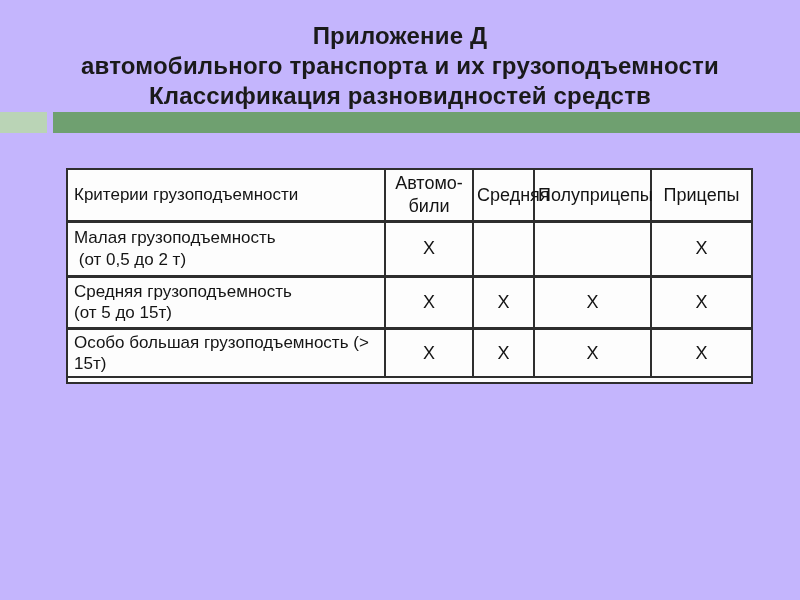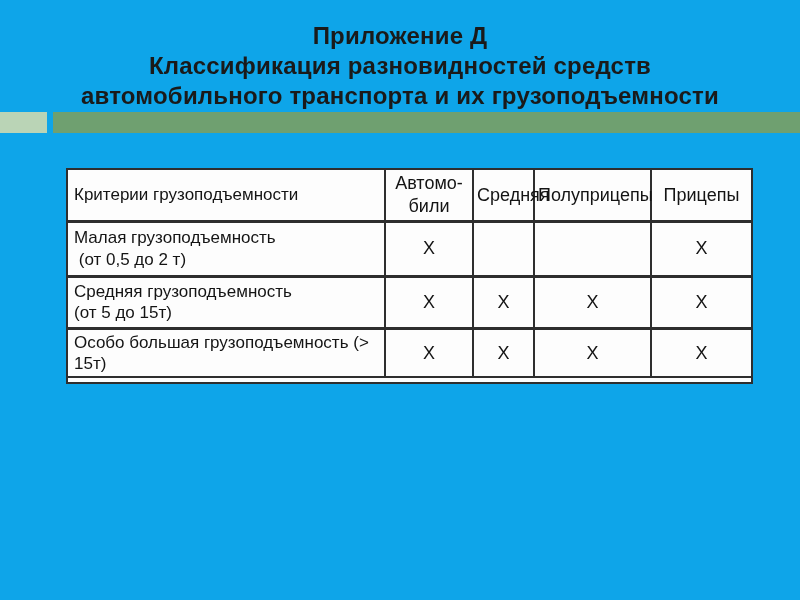--- a/index.html
+++ b/index.html
@@ -1,17 +1,17 @@
 <!DOCTYPE html>
 <html><head>
 <meta charset="utf-8">
 <style>
   html,body{margin:0;padding:0;background:#fff;}
   #slide{
-    position:relative;width:800px;height:600px;background:#0ea5e9;
+    position:relative;width:800px;height:600px;background:#c4b5fd;
     font-family:"Liberation Sans",sans-serif;overflow:hidden;
   }
   .title{
     position:absolute;top:21px;left:0;width:100%;
     text-align:center;font-weight:bold;font-size:24px;line-height:30px;
     color:#1a1a1a;letter-spacing:0.2px;
   }
   .accent-light{
     position:absolute;left:0;top:112px;width:47px;height:21px;background:#bad4b6;
   }
@@ -44,22 +44,22 @@
   tr.r-3{height:38px;}
   td.mark{font-size:20px;}
 </style>
 </head>
 <body>
 
 <div id="slide">
 
   <div class="title">
     <div>Приложение Д</div>
+    <div>автомобильного транспорта и их грузоподъемности</div>
     <div>Классификация разновидностей средств</div>
-    <div>автомобильного транспорта и их грузоподъемности</div>
   </div>
 
   <div class="accent-light"></div>
   <div class="accent-dark"></div>
 
   <div class="table-wrap">
     <table class="cap">
       <colgroup>
         <col style="width:317px">
         <col style="width:88px">

